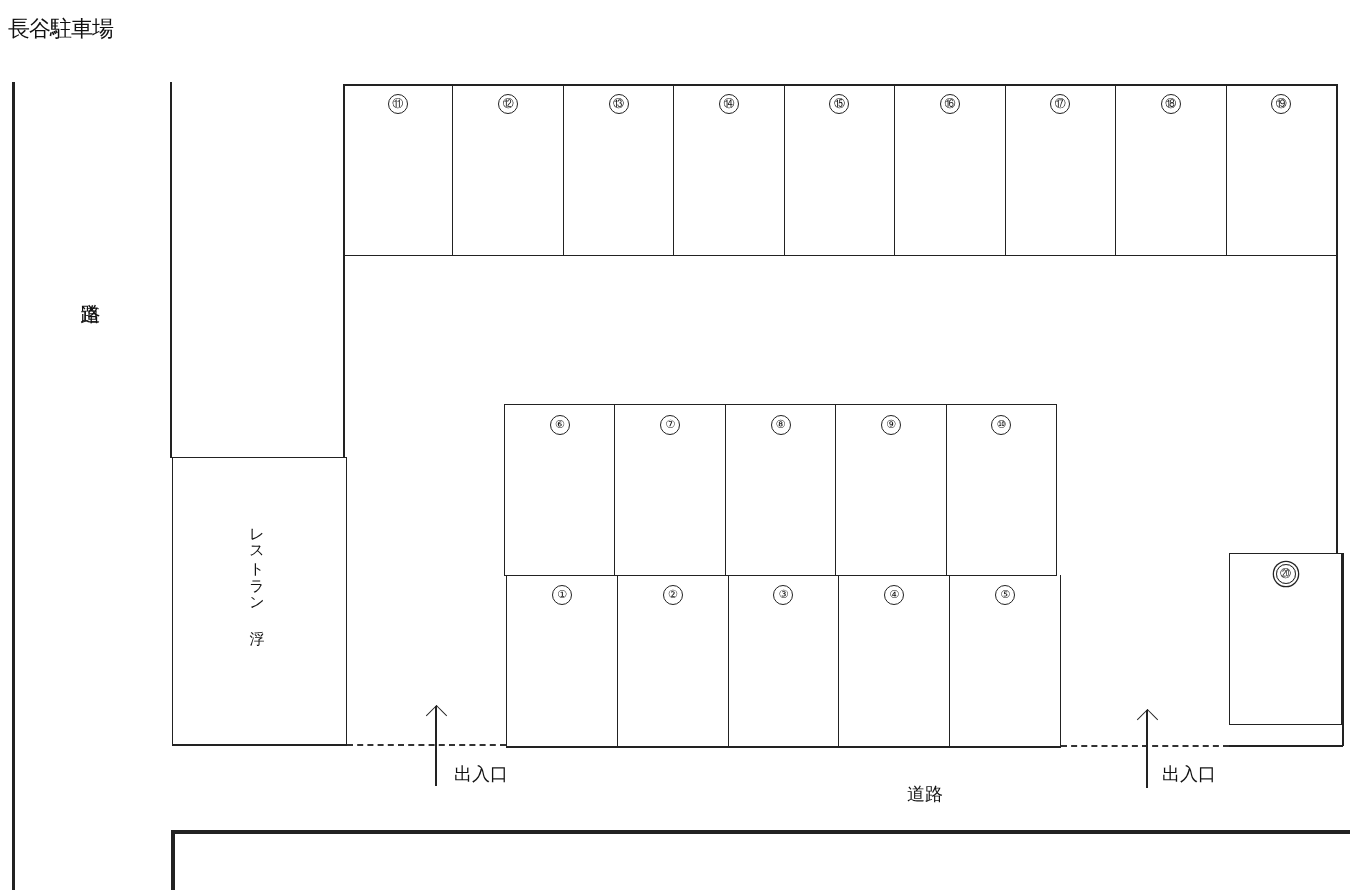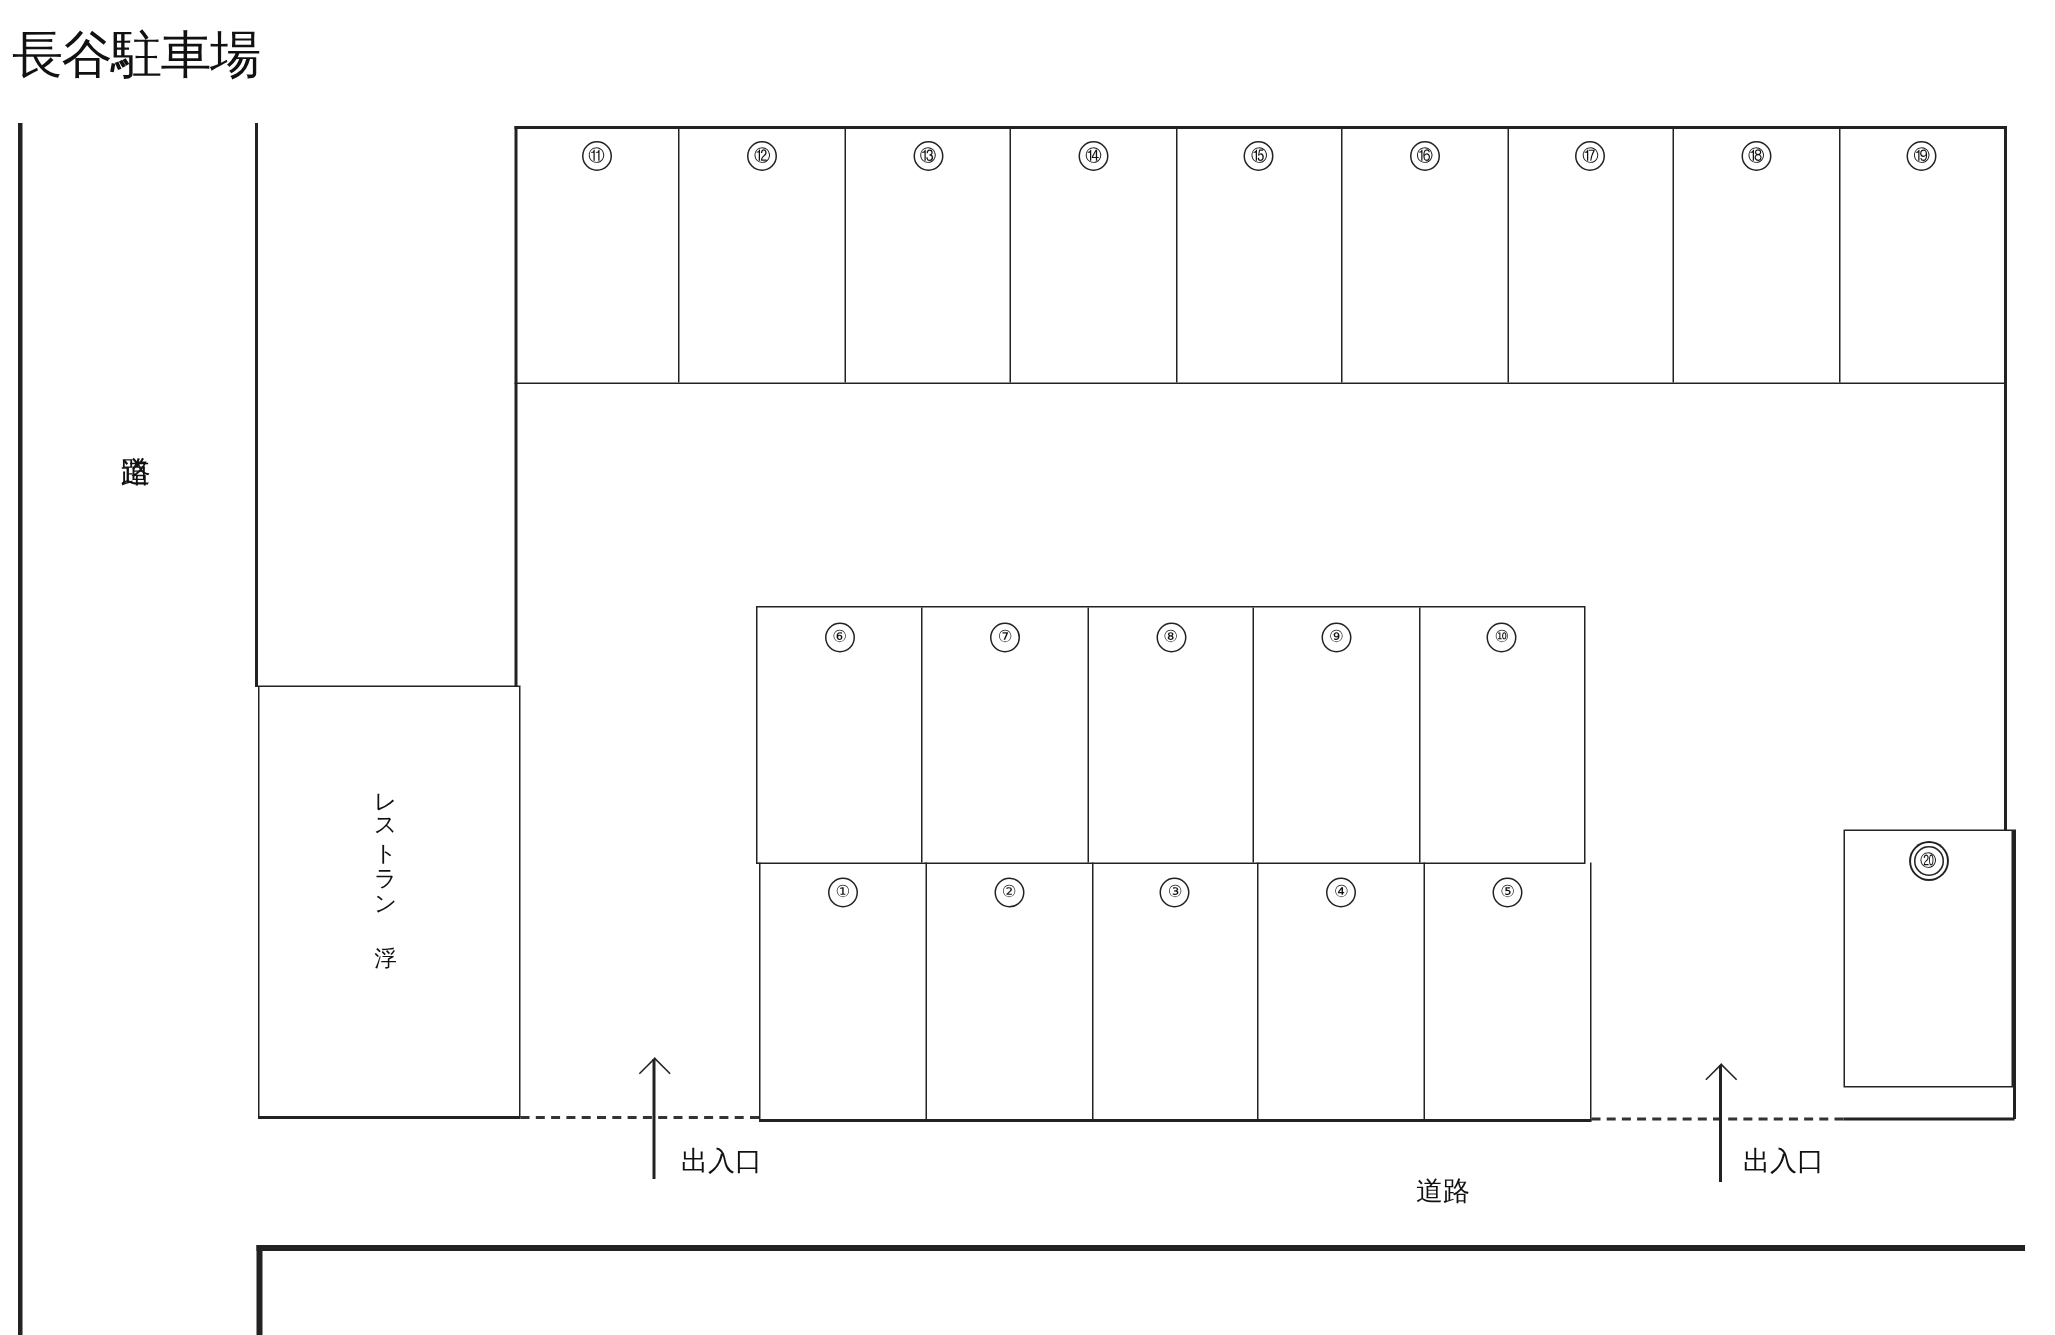--- a/index.html
+++ b/index.html
@@ -1,18 +1,18 @@
 <!DOCTYPE html>
 <html><head>
 <meta charset="utf-8">
 <style>
   html, body { margin:0; padding:0; background:#fff; }
   body { width:1370px; height:890px; position:relative; overflow:hidden;
          font-family:"DejaVu Serif", serif; color:#111; }
-  .title { position:absolute; left:8px; top:14px; font-size:34px; font-family:"DejaVu Serif", serif; letter-spacing:-1px; }
+  .title { position:absolute; left:8px; top:14px; font-size:22px; font-family:"DejaVu Serif", serif; letter-spacing:-1px; }
   .ln { position:absolute; background:#222; }
   .box { position:absolute; border:1.5px solid #222; box-sizing:border-box; }
   .spot-num { position:absolute; top:10px; left:0; right:0; text-align:center; font-size:14px;
               font-family:"DejaVu Sans", sans-serif; }
   .spot-num span { display:inline-block; width:18px; height:18px; line-height:18px; border:1.3px solid #222;
                    border-radius:50%; font-size:11px; }
   .spot-num.dbl span { box-shadow:0 0 0 2px #fff, 0 0 0 3.3px #222; }
   .lbl { position:absolute; font-family:"DejaVu Sans", sans-serif; font-size:18px; }
   .vert { writing-mode:vertical-rl; }
   .dash { position:absolute; height:0; border-top:2px dashed #333; }
@@ -114,16 +114,16 @@
 <div class="ln" style="left:1229px;top:745px;width:114px;height:1.5px;"></div>
 
 <div class="arrow-shaft" style="left:435px;top:706px;height:80px;"></div>
 <div class="arrow-head" style="left:429px;top:708px;"></div>
 <div class="lbl" style="left:454px;top:762px;">出入口</div>
 
 <div class="arrow-shaft" style="left:1146px;top:710px;height:78px;"></div>
 <div class="arrow-head" style="left:1140px;top:712px;"></div>
 <div class="lbl" style="left:1162px;top:762px;">出入口</div>
 
-<div class="lbl" style="left:944px;top:782px;">道路</div>
+<div class="lbl" style="left:907px;top:782px;">道路</div>
 
 <div class="ln" style="left:171px;top:830px;width:1179px;height:4px;"></div>
 <div class="ln" style="left:171px;top:830px;width:4px;height:60px;"></div>
 
 </body></html>

